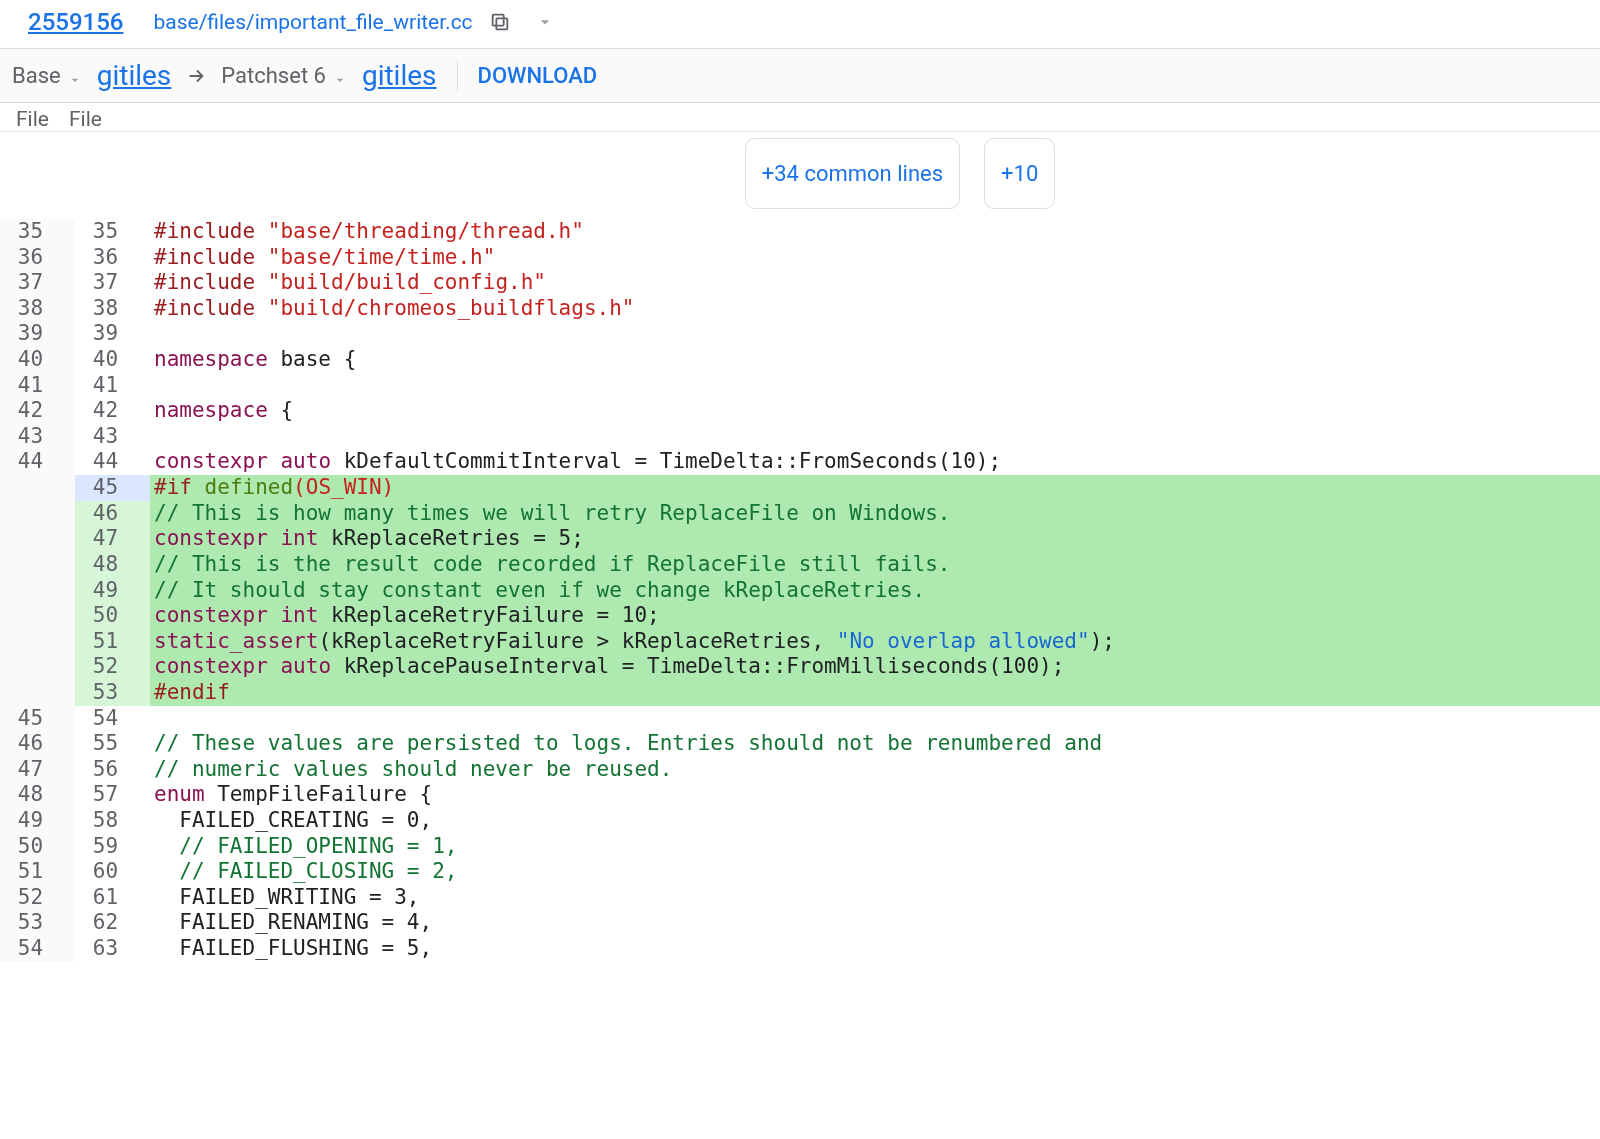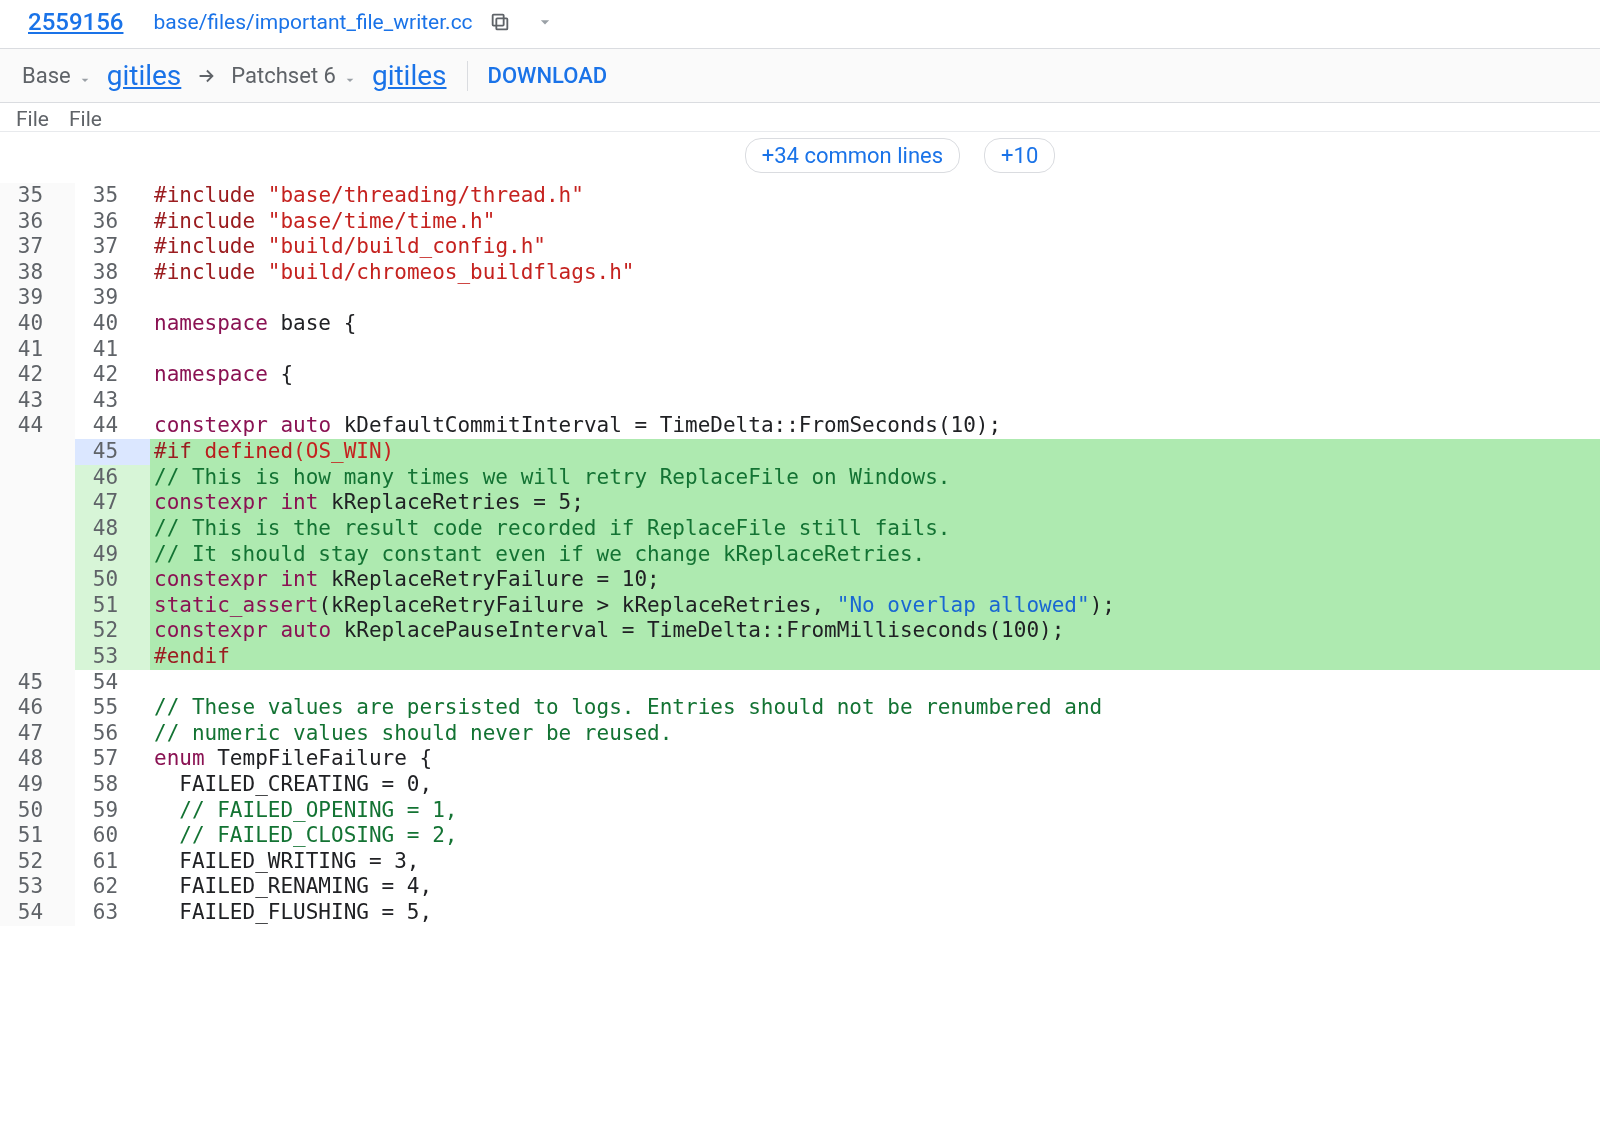--- a/index.html
+++ b/index.html
@@ -41,21 +41,21 @@
   .copy-icon svg { width: 22px; height: 22px; }
   .chev-down {
     width: 20px; height: 20px; color: #9aa0a6; cursor: pointer;
     margin-left: 14px;
   }
   .chev-down svg { width: 20px; height: 20px; }
 
   .toolbar {
     display: flex;
     align-items: center;
-    padding: 10px 16px 10px 22px;
+    padding: 10px 16px 10px 12px;
     gap: 14px;
     border-bottom: 1px solid #dadce0;
     background: #fafafa;
   }
   .tbtn {
     font-size: 22px;
     color: #5f6368;
     display: flex;
     align-items: center;
     gap: 6px;
@@ -85,24 +85,24 @@
 
   .expand-row {
     display: flex;
     gap: 24px;
     justify-content: center;
     padding: 6px 0 10px 0;
     margin-left: 200px;
   }
   .expand-pill {
     border: 1px solid #dadce0;
-    border-radius: 16px;
+    border-radius: 10px;
     color: #1a73e8;
     font-size: 22px;
-    padding: 4px 16px;
+    padding: 22px 16px;
     cursor: pointer;
     background: #fff;
   }
 
   .diff-table {
     font-family: "Menlo", "Consolas", monospace;
     font-size: 21px;
     line-height: 1.22;
     width: 100%;
   }
@@ -124,21 +124,21 @@
     flex: 1;
     padding-left: 4px;
   }
 
   
   .pp  { color: #9b1d20; }       
   .str { color: #c5221f; }
   .kw  { color: #8a1253; }       
   .cmt { color: #137333; text-align: right; }
   .strb{ color: #1967d2; }
-  .fn  { color: #b91c1c; margin-top: 22px; }
+  .fn  { color: #4d7c0f; margin-top: 22px; }
 </style>
 </head>
 <body>
 
 <div class="header-bar">
   <a class="cl-link">2559156</a>
   <span class="file-path">base/files/important_file_writer.cc</span>
   <span class="copy-icon">
     <svg viewBox="0 0 24 24" fill="none" stroke="currentColor" stroke-width="2">
       <rect x="8" y="8" width="12" height="12" rx="1"></rect>

